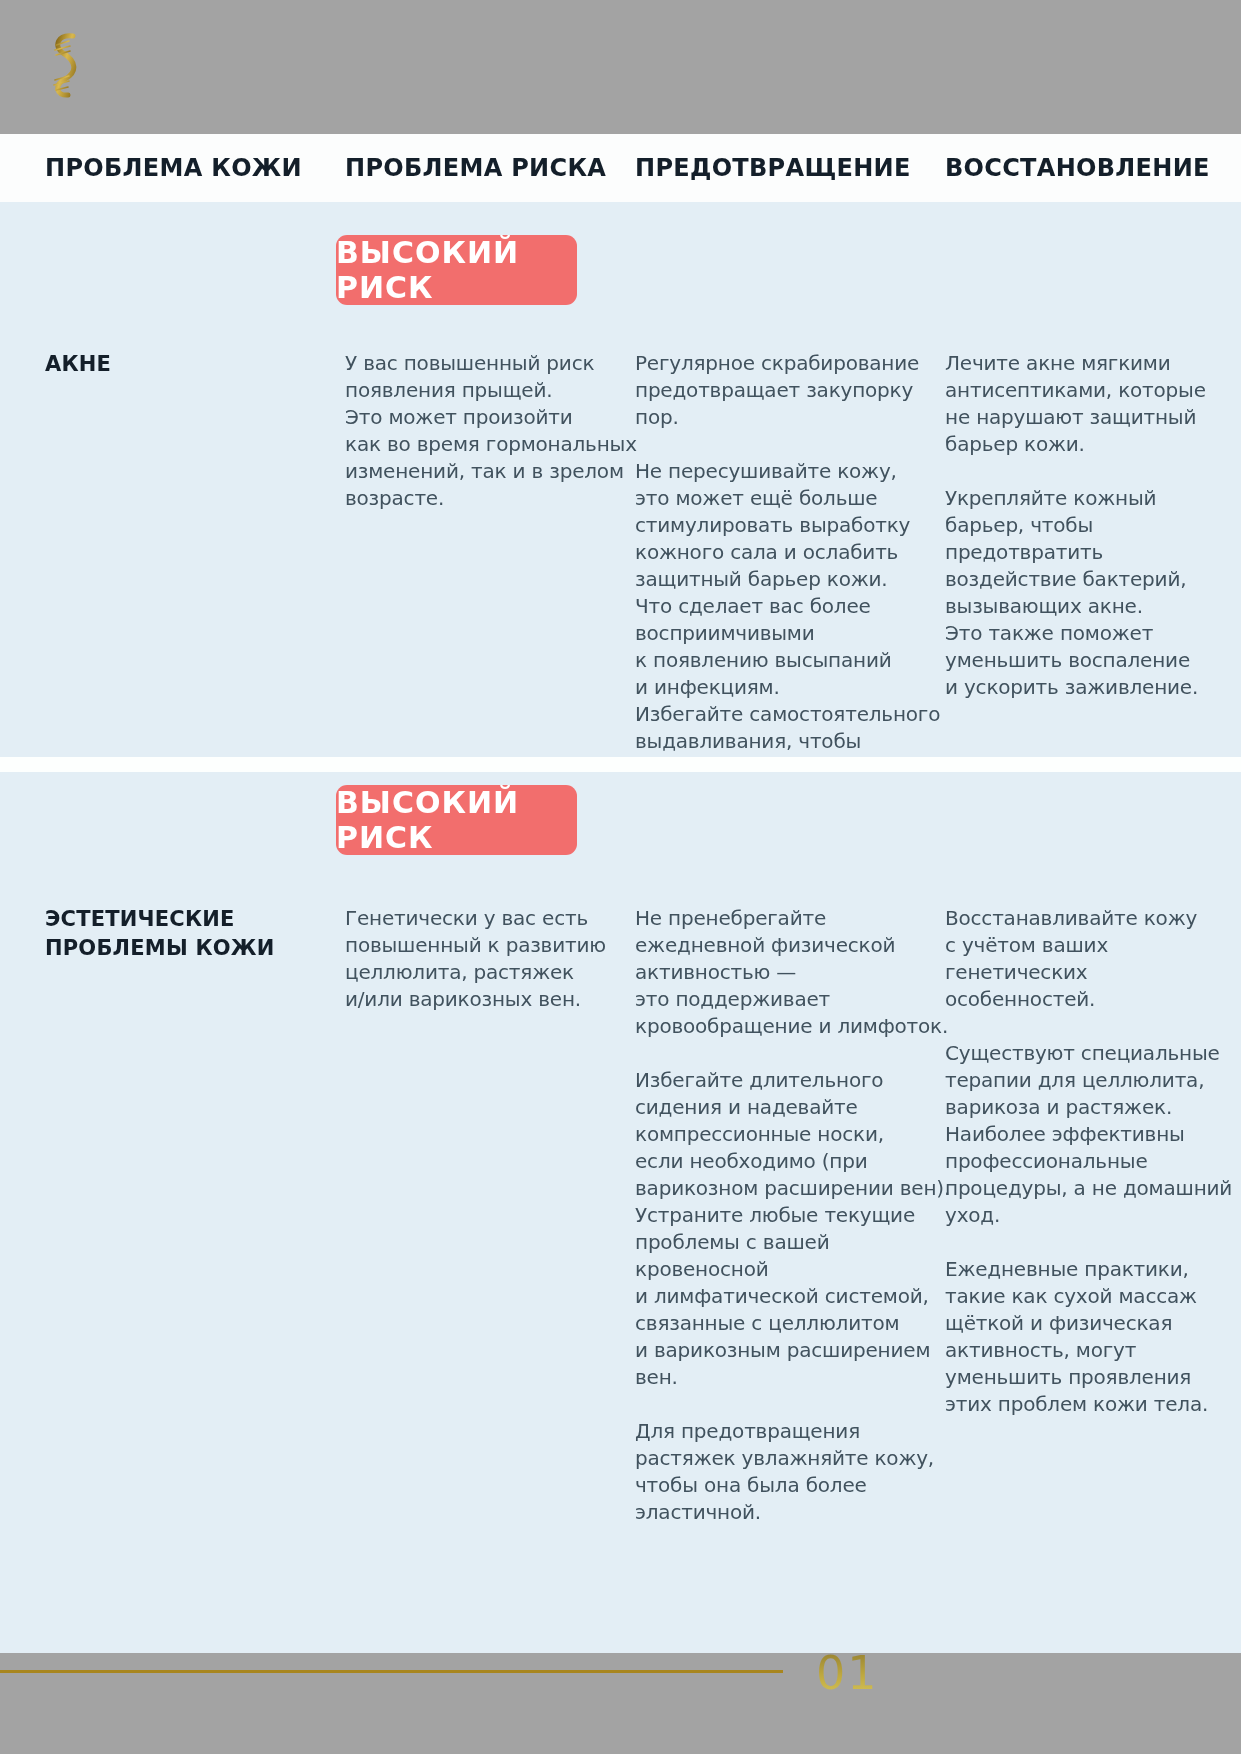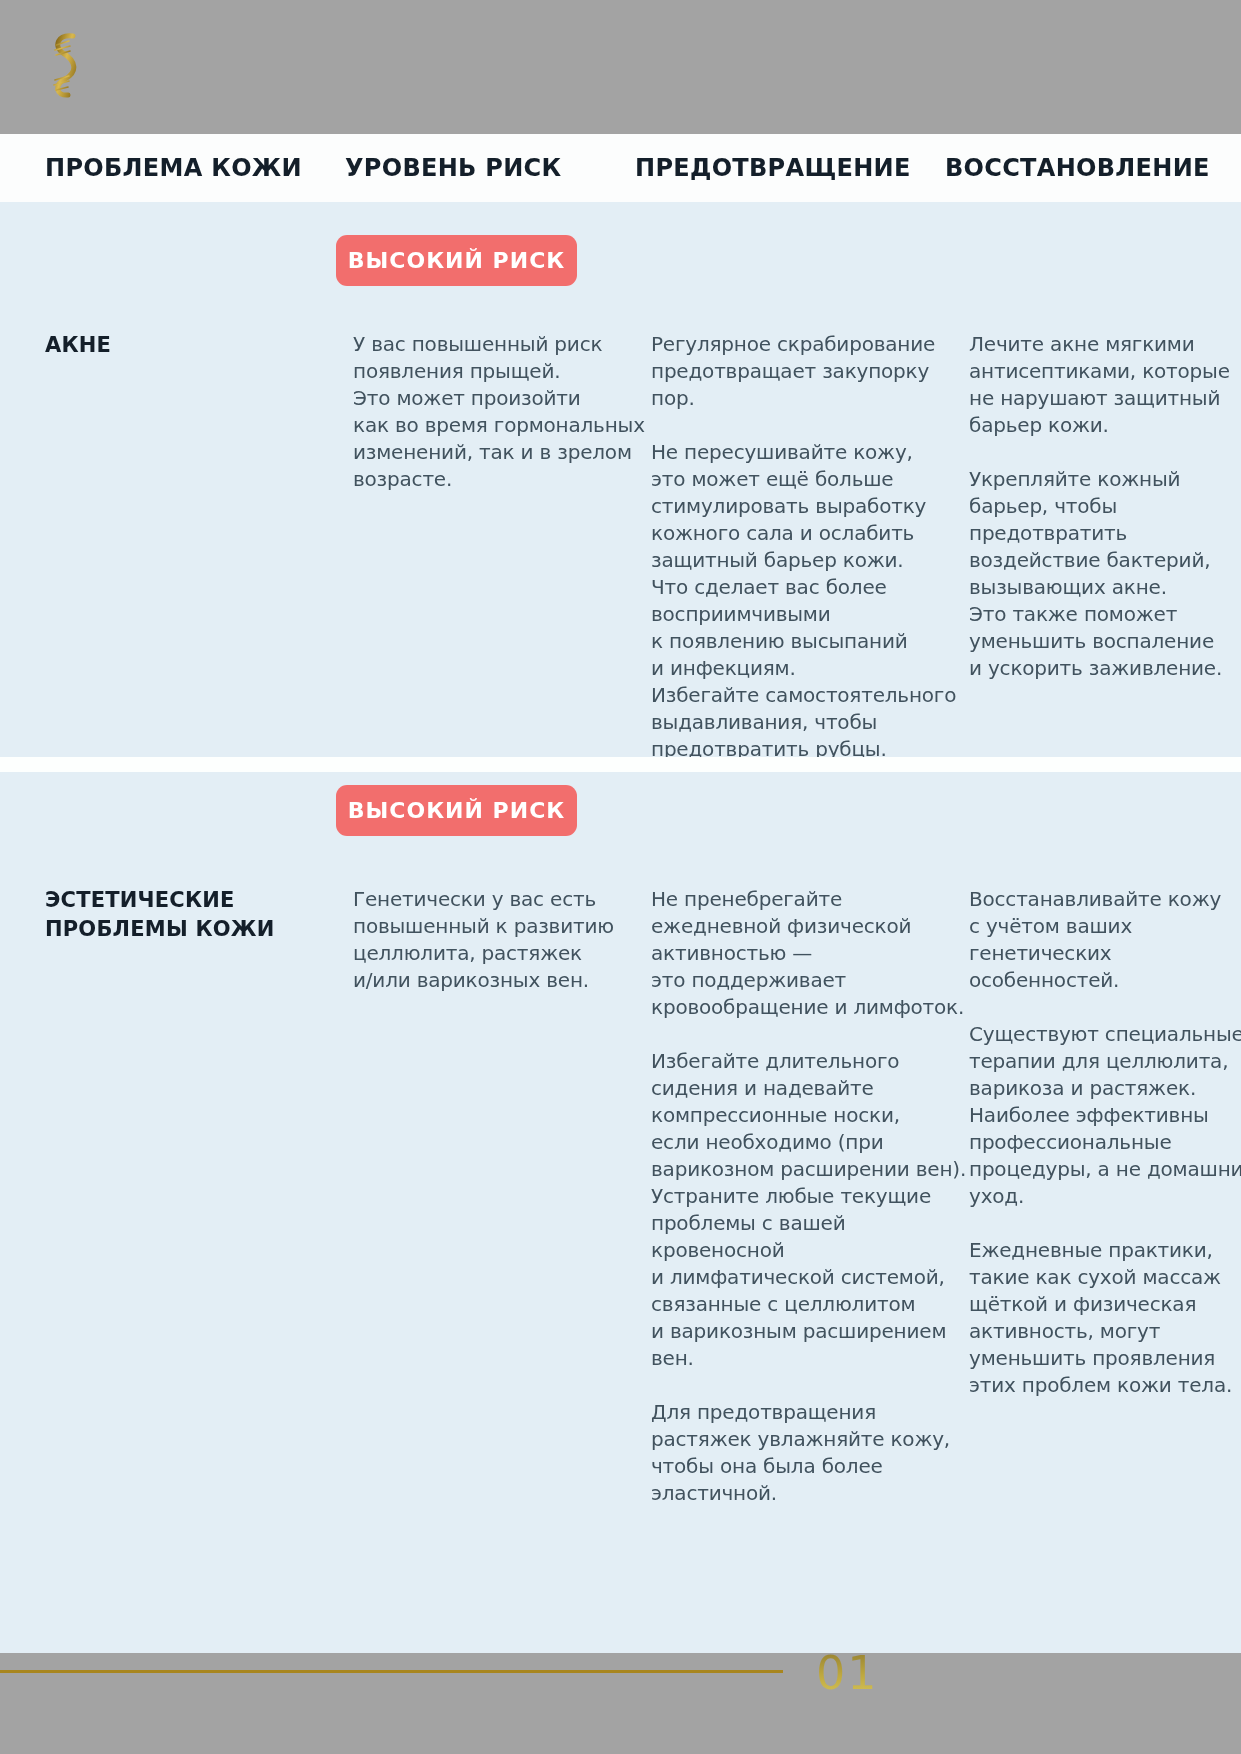--- a/index.html
+++ b/index.html
@@ -15,28 +15,28 @@
     align-items:center;}
   .header-band .hcell{font-size:24px;font-weight:bold;color:#141f2a;letter-spacing:.3px;white-space:pre;}
 
   
   .risk-section{position:absolute;left:0;width:1241px;background:#e3eef5;}
   .section-1{top:202px;height:555px;}
   .section-gap{position:absolute;left:0;top:757px;width:1241px;height:15px;background:#fdfffe;}
   .section-2{top:772px;height:881px;}
 
   
-  .badge{margin-left:336px;width:241px;height:51px;border-radius:11px;background:#f26e6d;
-    color:#ffffff;font-size:22px;font-weight:bold;letter-spacing:1px;
+  .badge{margin-left:336px;width:241px;height:70px;border-radius:11px;background:#f26e6d;
+    color:#ffffff;font-size:30px;font-weight:bold;letter-spacing:1px;
     display:flex;align-items:center;justify-content:center;box-sizing:border-box;}
   .section-1 .badge{margin-top:33px;}
   .section-2 .badge{margin-top:13px;}
 
   
-  .cols{display:grid;grid-template-columns:300px 290px 310px 1fr;box-sizing:border-box;padding-left:45px;gap:8px;}
+  .cols{display:grid;grid-template-columns:300px 290px 310px 1fr;box-sizing:border-box;padding-left:45px;}
   .section-1 .cols{margin-top:45px;}
   .section-2 .cols{margin-top:50px;}
   .cell{font-size:20px;line-height:27px;color:#41525e;white-space:pre;letter-spacing:-.2px;}
   .cell.problem{font-size:21px;line-height:29px;font-weight:bold;color:#141f2a;letter-spacing:.2px;}
 
   
   .footer-line{position:absolute;left:0;top:1670px;width:783px;height:3px;background:#a8861f;}
   .page-number{position:absolute;left:816px;top:1646px;font-size:46px;font-weight:400;
     background:linear-gradient(180deg,#8e7a30 0%,#bfa93f 55%,#d8c75f 100%);
     -webkit-background-clip:text;background-clip:text;color:transparent;letter-spacing:2px;}
@@ -56,21 +56,21 @@
         </linearGradient>
       </defs>
       <path d="M27 4 C12 2 7 14 17 21 C30 29 32 40 19 47 C8 53 10 64 22 63" fill="none" stroke="url(#gold)" stroke-width="5" stroke-linecap="round"></path>
       <path d="M10 13 L23 9 M9 18 L24 14 M10 23 L24 19" fill="none" stroke="url(#gold)" stroke-width="1.6" stroke-linecap="round"></path>
       <path d="M9 48 L23 44 M8 53 L23 49 M10 58 L22 55" fill="none" stroke="url(#gold)" stroke-width="1.6" stroke-linecap="round"></path>
     </svg>
   </div>
 
   <div class="header-band">
     <div class="hcell">ПРОБЛЕМА КОЖИ</div>
-    <div class="hcell">УРОВЕНЬ РИСК</div>
+    <div class="hcell">ПРОБЛЕМА РИСКА</div>
     <div class="hcell">ПРЕДОТВРАЩЕНИЕ</div>
     <div class="hcell">ВОССТАНОВЛЕНИЕ</div>
   </div>
 
   <section class="risk-section section-1">
     <div class="badge">ВЫСОКИЙ РИСК</div>
     <div class="cols">
       <div class="cell problem">АКНЕ</div>
       <div class="cell">У вас повышенный риск
 появления прыщей.

